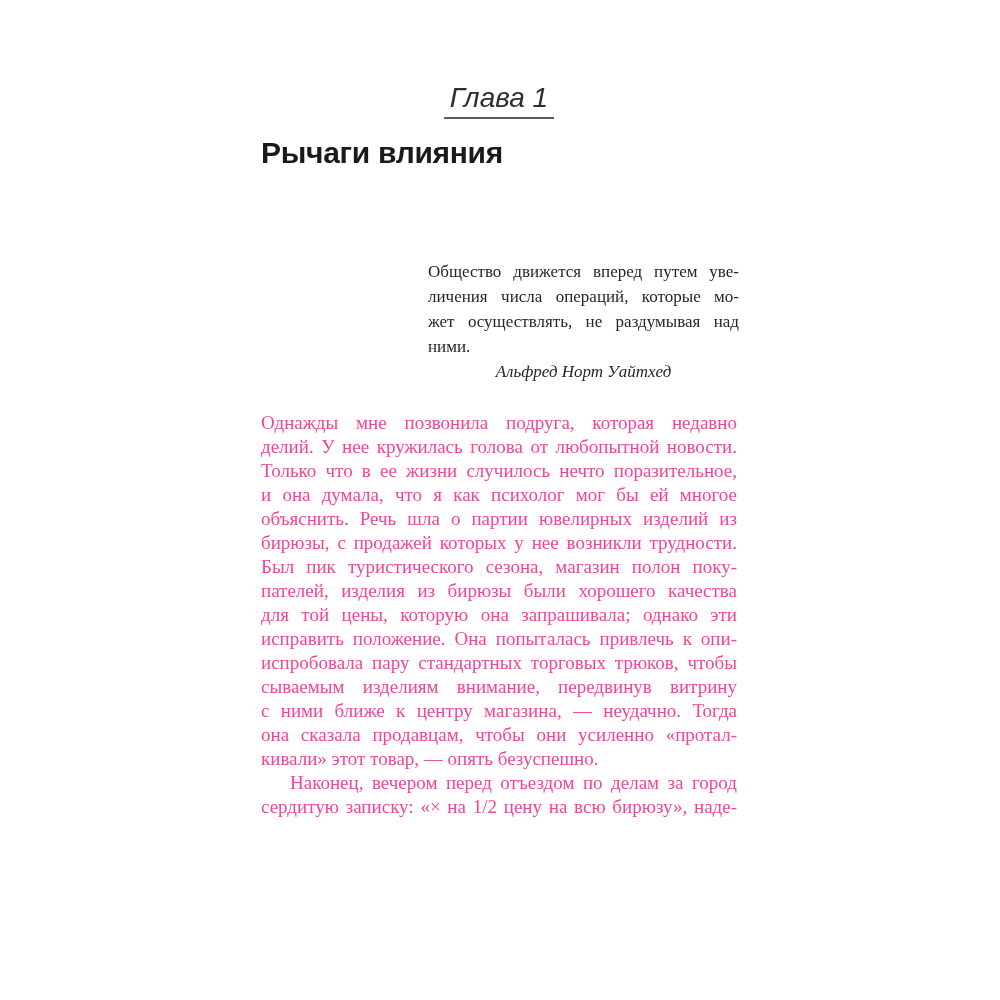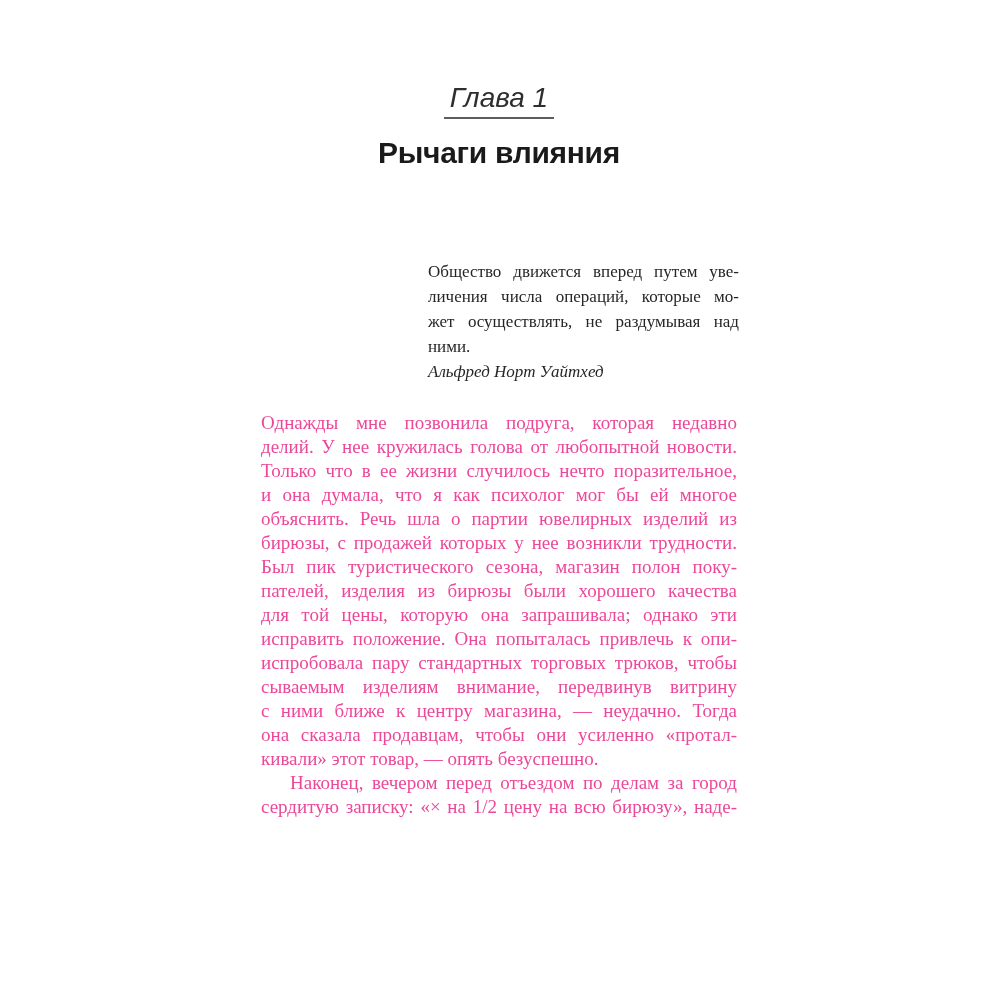--- a/index.html
+++ b/index.html
@@ -25,41 +25,41 @@
     font-size: 28px;
     line-height: 1;
     color: #2e2e2e;
     padding: 0 6px 5px 6px;
     border-bottom: 2px solid #5d5d5d;
   }
   
   .chapter-title {
     position: absolute;
     left: 261px; top: 138px; width: 476px;
-    text-align: center;
+    text-align: left;
     font-family: "Liberation Sans", "DejaVu Sans", sans-serif;
     font-weight: bold;
     font-size: 30px;
     line-height: 1;
     letter-spacing: -0.3px;
     color: #1a1a1a;
   }
   
   .epigraph {
     position: absolute;
     left: 428px; top: 259px; width: 311px;
     font-size: 17px;
     line-height: 25px;
     color: #262626;
   }
   .eline { text-align: justify; text-align-last: justify; }
   .epigraph-lines .eline:last-child { text-align-last: left; }
   .attribution {
     font-style: italic;
-    text-align: left;
+    text-align: center;
     line-height: 25px;
     color: #262626;
   }
   
   .body-text {
     position: absolute;
     left: 261px; top: 411px; width: 476px;
     font-size: 19px;
     line-height: 24px;
     color: #ec4899;

